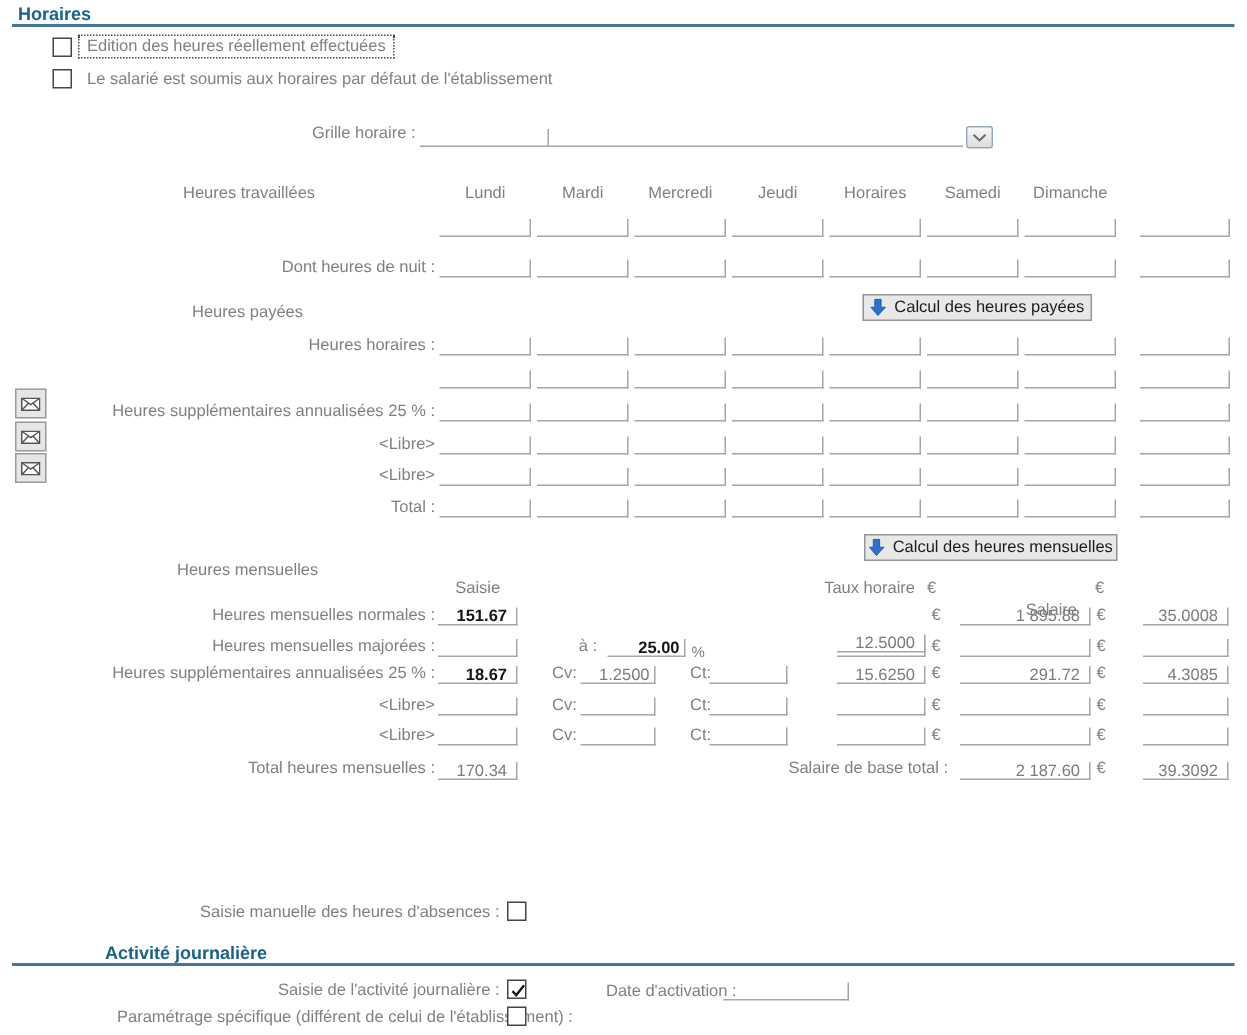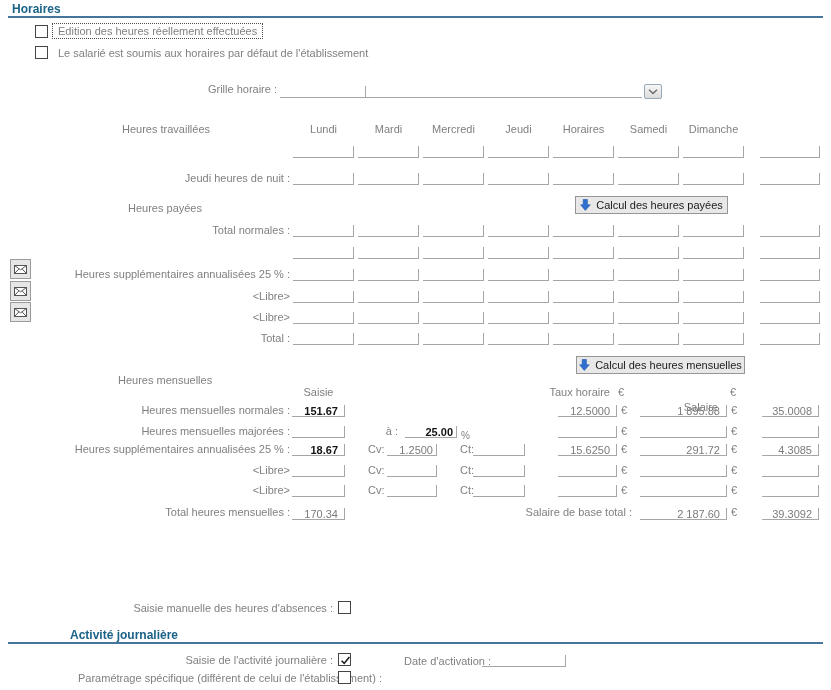--- a/index.html
+++ b/index.html
@@ -54,31 +54,31 @@
 
   <div class="lbl" style="left:122px;top:123px">Heures travaillées</div>
   <div class="lbl c" style="left:293px;top:123px;width:61px">Lundi</div>
   <div class="lbl c" style="left:358px;top:123px;width:61px">Mardi</div>
   <div class="lbl c" style="left:423px;top:123px;width:61px">Mercredi</div>
   <div class="lbl c" style="left:488px;top:123px;width:61px">Jeudi</div>
   <div class="lbl c" style="left:553px;top:123px;width:61px">Horaires</div>
   <div class="lbl c" style="left:618px;top:123px;width:61px">Samedi</div>
   <div class="lbl c" style="left:683px;top:123px;width:61px">Dimanche</div>
 
-  <div class="lbl r" style="left:40px;top:172px;width:250px">Jeudi heures de nuit :</div>
+  <div class="lbl r" style="left:40px;top:172px;width:250px">Dont heures de nuit :</div>
 
   <div class="lbl" style="left:128px;top:202px">Heures payées</div>
   <button class="btn" style="left:575px;top:196px;width:153px;height:18px">
     <svg width="11" height="12" viewBox="0 0 11 12">
         <path d="M3.2 0.5 h4.2 v5.3 h2.9 L5.3 11.4 L0.6 5.8 h2.6 z" fill="#2e6fd0" stroke="#1f56a8" stroke-width="0.6"></path>
       </svg>
     <span>Calcul des heures payées</span>
   </button>
 
-  <div class="lbl r" style="left:40px;top:224px;width:250px">Total normales :</div>
+  <div class="lbl r" style="left:40px;top:224px;width:250px">Heures horaires :</div>
   <div class="lbl r" style="left:40px;top:268px;width:250px">Heures supplémentaires annualisées 25 % :</div>
   <div class="lbl r" style="left:40px;top:290px;width:250px">&lt;Libre&gt;</div>
   <div class="lbl r" style="left:40px;top:311px;width:250px">&lt;Libre&gt;</div>
   <div class="lbl r" style="left:40px;top:332px;width:250px">Total :</div>
 
   <div class="env-btn" style="top:259px">
     <svg width="13" height="9" viewBox="0 0 13 9">
         <rect x="0.5" y="0.5" width="12" height="8" fill="#fff" stroke="#555"></rect>
         <path d="M0.5 0.5 L6.5 4.8 L12.5 0.5 M0.5 8.5 L4.8 4 M12.5 8.5 L8.2 4" fill="none" stroke="#555"></path>
       </svg>
@@ -172,21 +172,21 @@
 
   <div class="lbl" style="left:118px;top:374px">Heures mensuelles</div>
   <div class="lbl c" style="left:292px;top:386px;width:53px">Saisie</div>
   <div class="lbl r" style="left:500px;top:386px;width:110px">Taux horaire</div>
   <div class="eur" style="left:618px;top:386px">€</div>
   <div class="lbl r" style="left:640px;top:401px;width:78px">Salaire</div>
   <div class="eur" style="left:730px;top:386px">€</div>
 
   <div class="lbl r" style="left:40px;top:404px;width:250px">Heures mensuelles normales :</div>
   <div class="field" style="left:292px;top:405px;width:53px"><span class="vb">151.67</span></div>
-  <div class="field" style="left:558px;top:405px;width:59px"><span class="vg">12.5000</span></div>
+  <div class="field" style="left:558px;top:423px;width:59px"><span class="vg">12.5000</span></div>
   <div class="eur" style="left:621px;top:404px">€</div>
   <div class="field" style="left:640px;top:405px;width:87px"><span class="vg">1 895.88</span></div>
   <div class="eur" style="left:731px;top:404px">€</div>
   <div class="field" style="left:762px;top:405px;width:57px"><span class="vg">35.0008</span></div>
 
   <div class="lbl r" style="left:40px;top:425px;width:250px">Heures mensuelles majorées :</div>
   <div class="field" style="left:292px;top:426px;width:53px"></div>
   <div class="lbl r" style="left:382px;top:425px;width:16px">à :</div>
   <div class="field" style="left:405px;top:426px;width:52px;padding-right:3px"><span class="vb">25.00</span></div>
   <div class="pct" style="left:461px;top:430px">%</div>

